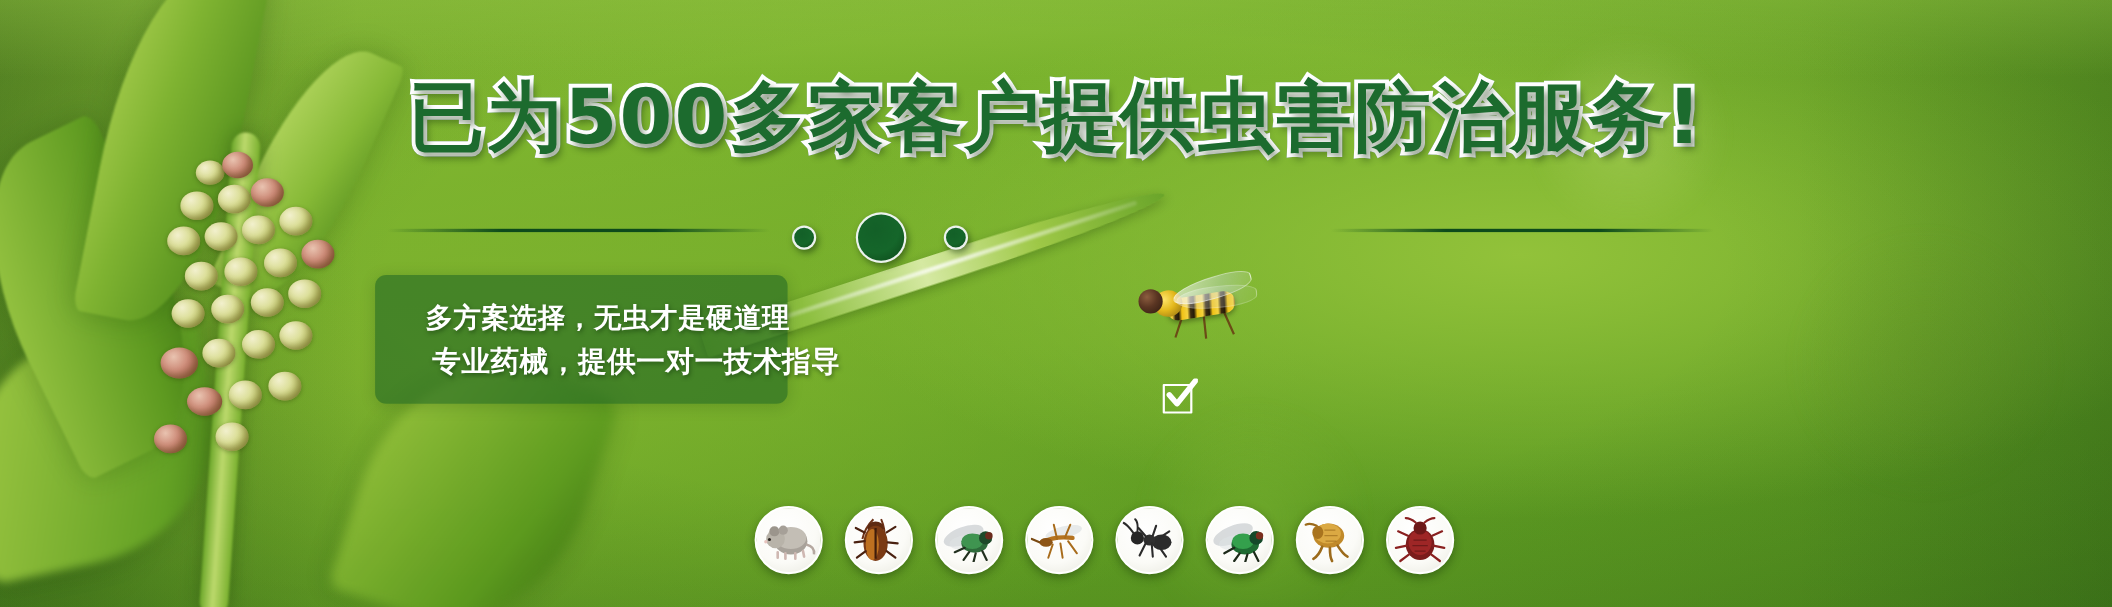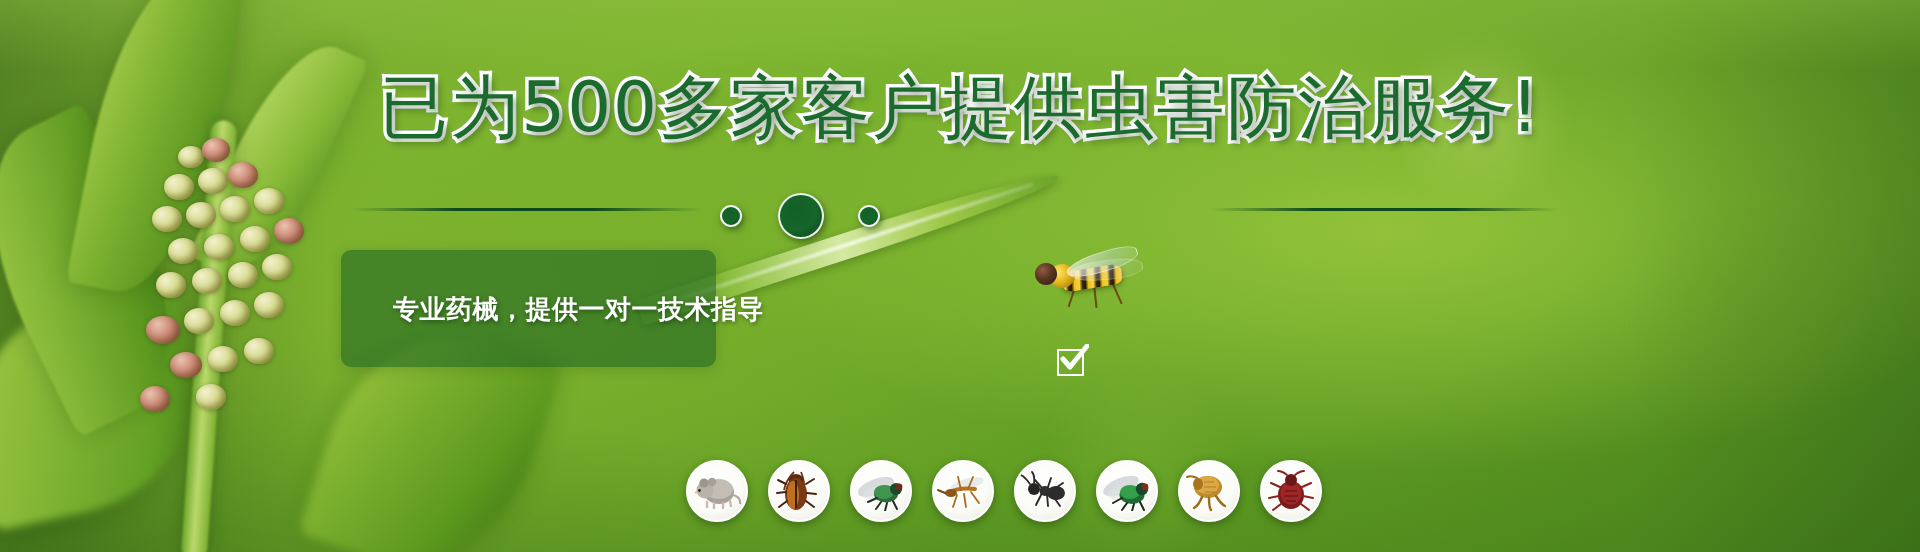--- a/index.html
+++ b/index.html
@@ -120,21 +120,21 @@
   .fly-leg {
     position: absolute; width: 2px; height: 24px; background: #6b4b16;
     transform-origin: top center;
   }
 
   
   .headline {
     position: absolute; left: 0; right: 0; top: 73px;
     text-align: center;
     font-size: 69px; line-height: 1; letter-spacing: 2px;
-    font-weight: 400; white-space: nowrap;
+    font-weight: 700; white-space: nowrap;
     color: #1c6b2e;
     -webkit-text-stroke: 7px #ffffff;
     paint-order: stroke fill;
     text-shadow: 4px 5px 7px rgba(20,48,8,.45);
     font-family: "DejaVu Sans", "Liberation Sans", sans-serif;
   }
   .headline-inner {
     background: linear-gradient(180deg, #2e8b3d 0%, #1d6b2c 45%, #0d4a1b 100%);
     -webkit-background-clip: text; background-clip: text;
   }
@@ -289,20 +289,21 @@
   <div class="rule left"></div>
   <div class="rule right"></div>
   <div class="dots">
     <span class="dot d1"></span>
     <span class="dot d2"></span>
     <span class="dot d3"></span>
   </div>
 
   <div class="panel"></div>
   <div class="panel-lines">
+    <div class="pline p2">多方案选择，无虫才是硬道理</div>
     <div class="pline p3">专业药械，提供一对一技术指导</div>
   </div>
 
   <div class="bullets">
     <div class="bullet">
       <span class="chk">
         <span class="bx"></span>
         <svg class="tk" viewBox="0 0 30 30" fill="none">
           <path d="M4 15 L11 23 L28 2" stroke="#ffffff" stroke-width="5" stroke-linecap="round" stroke-linejoin="round"></path>
         </svg>

